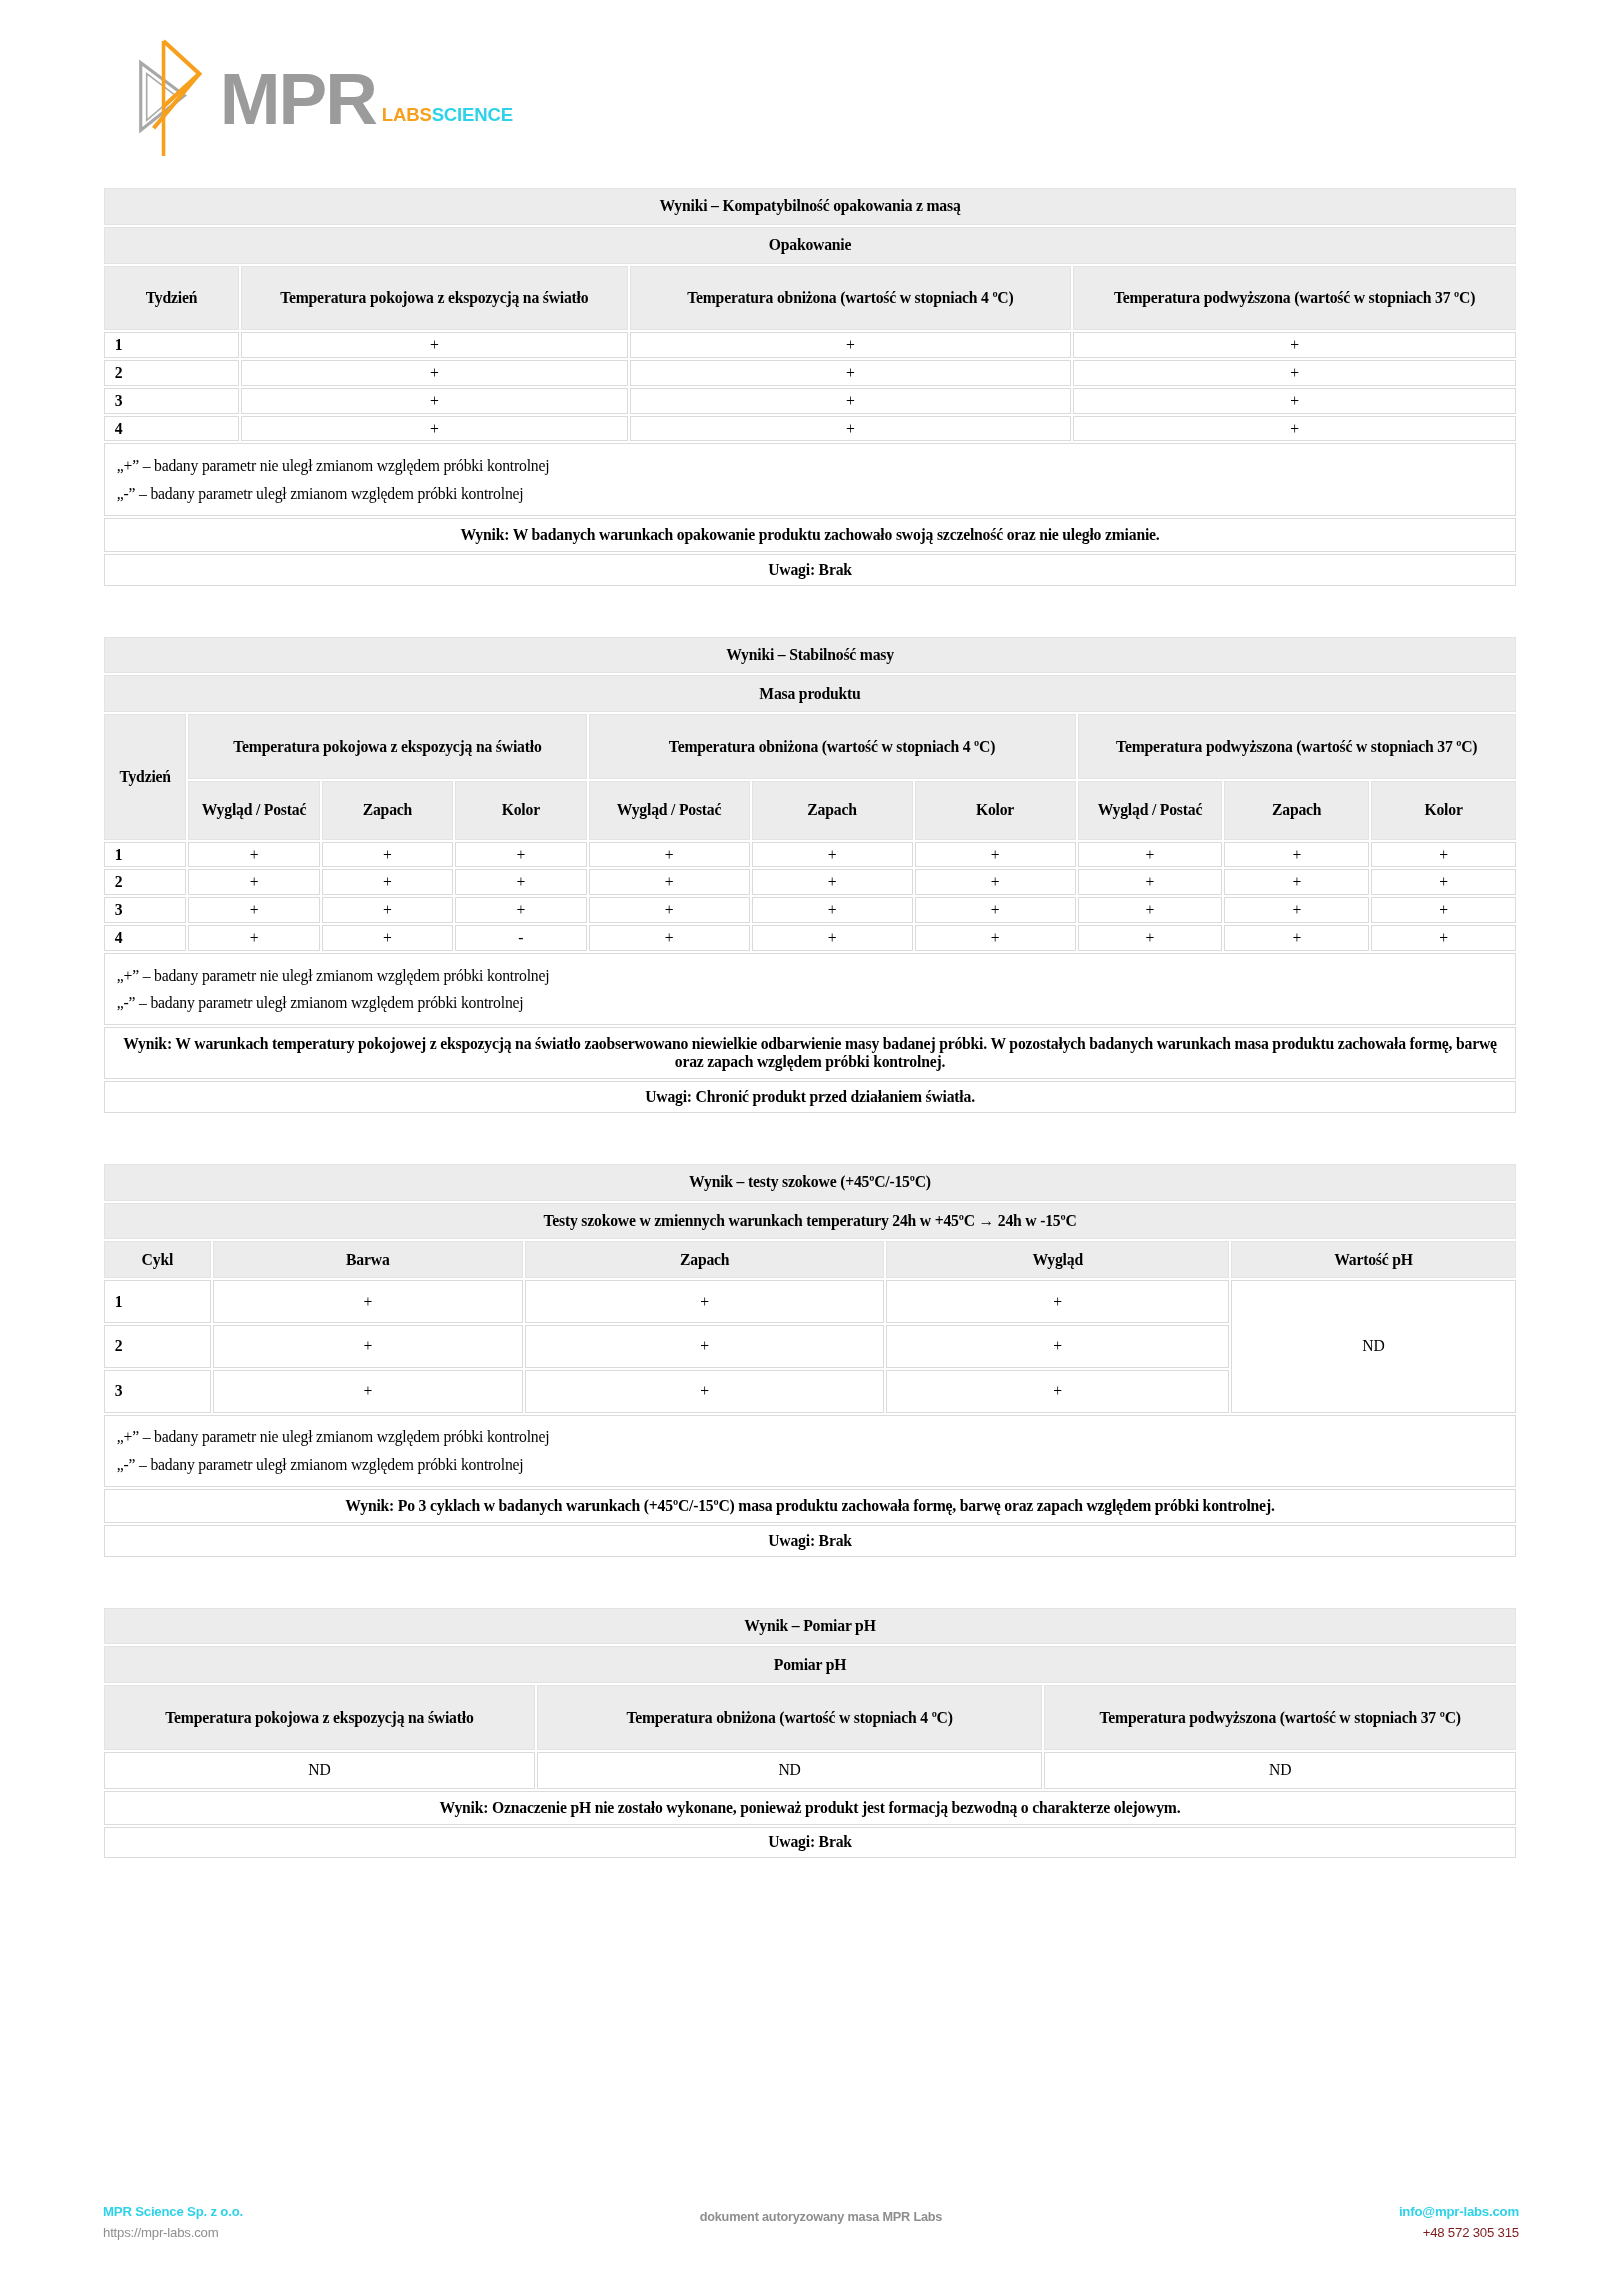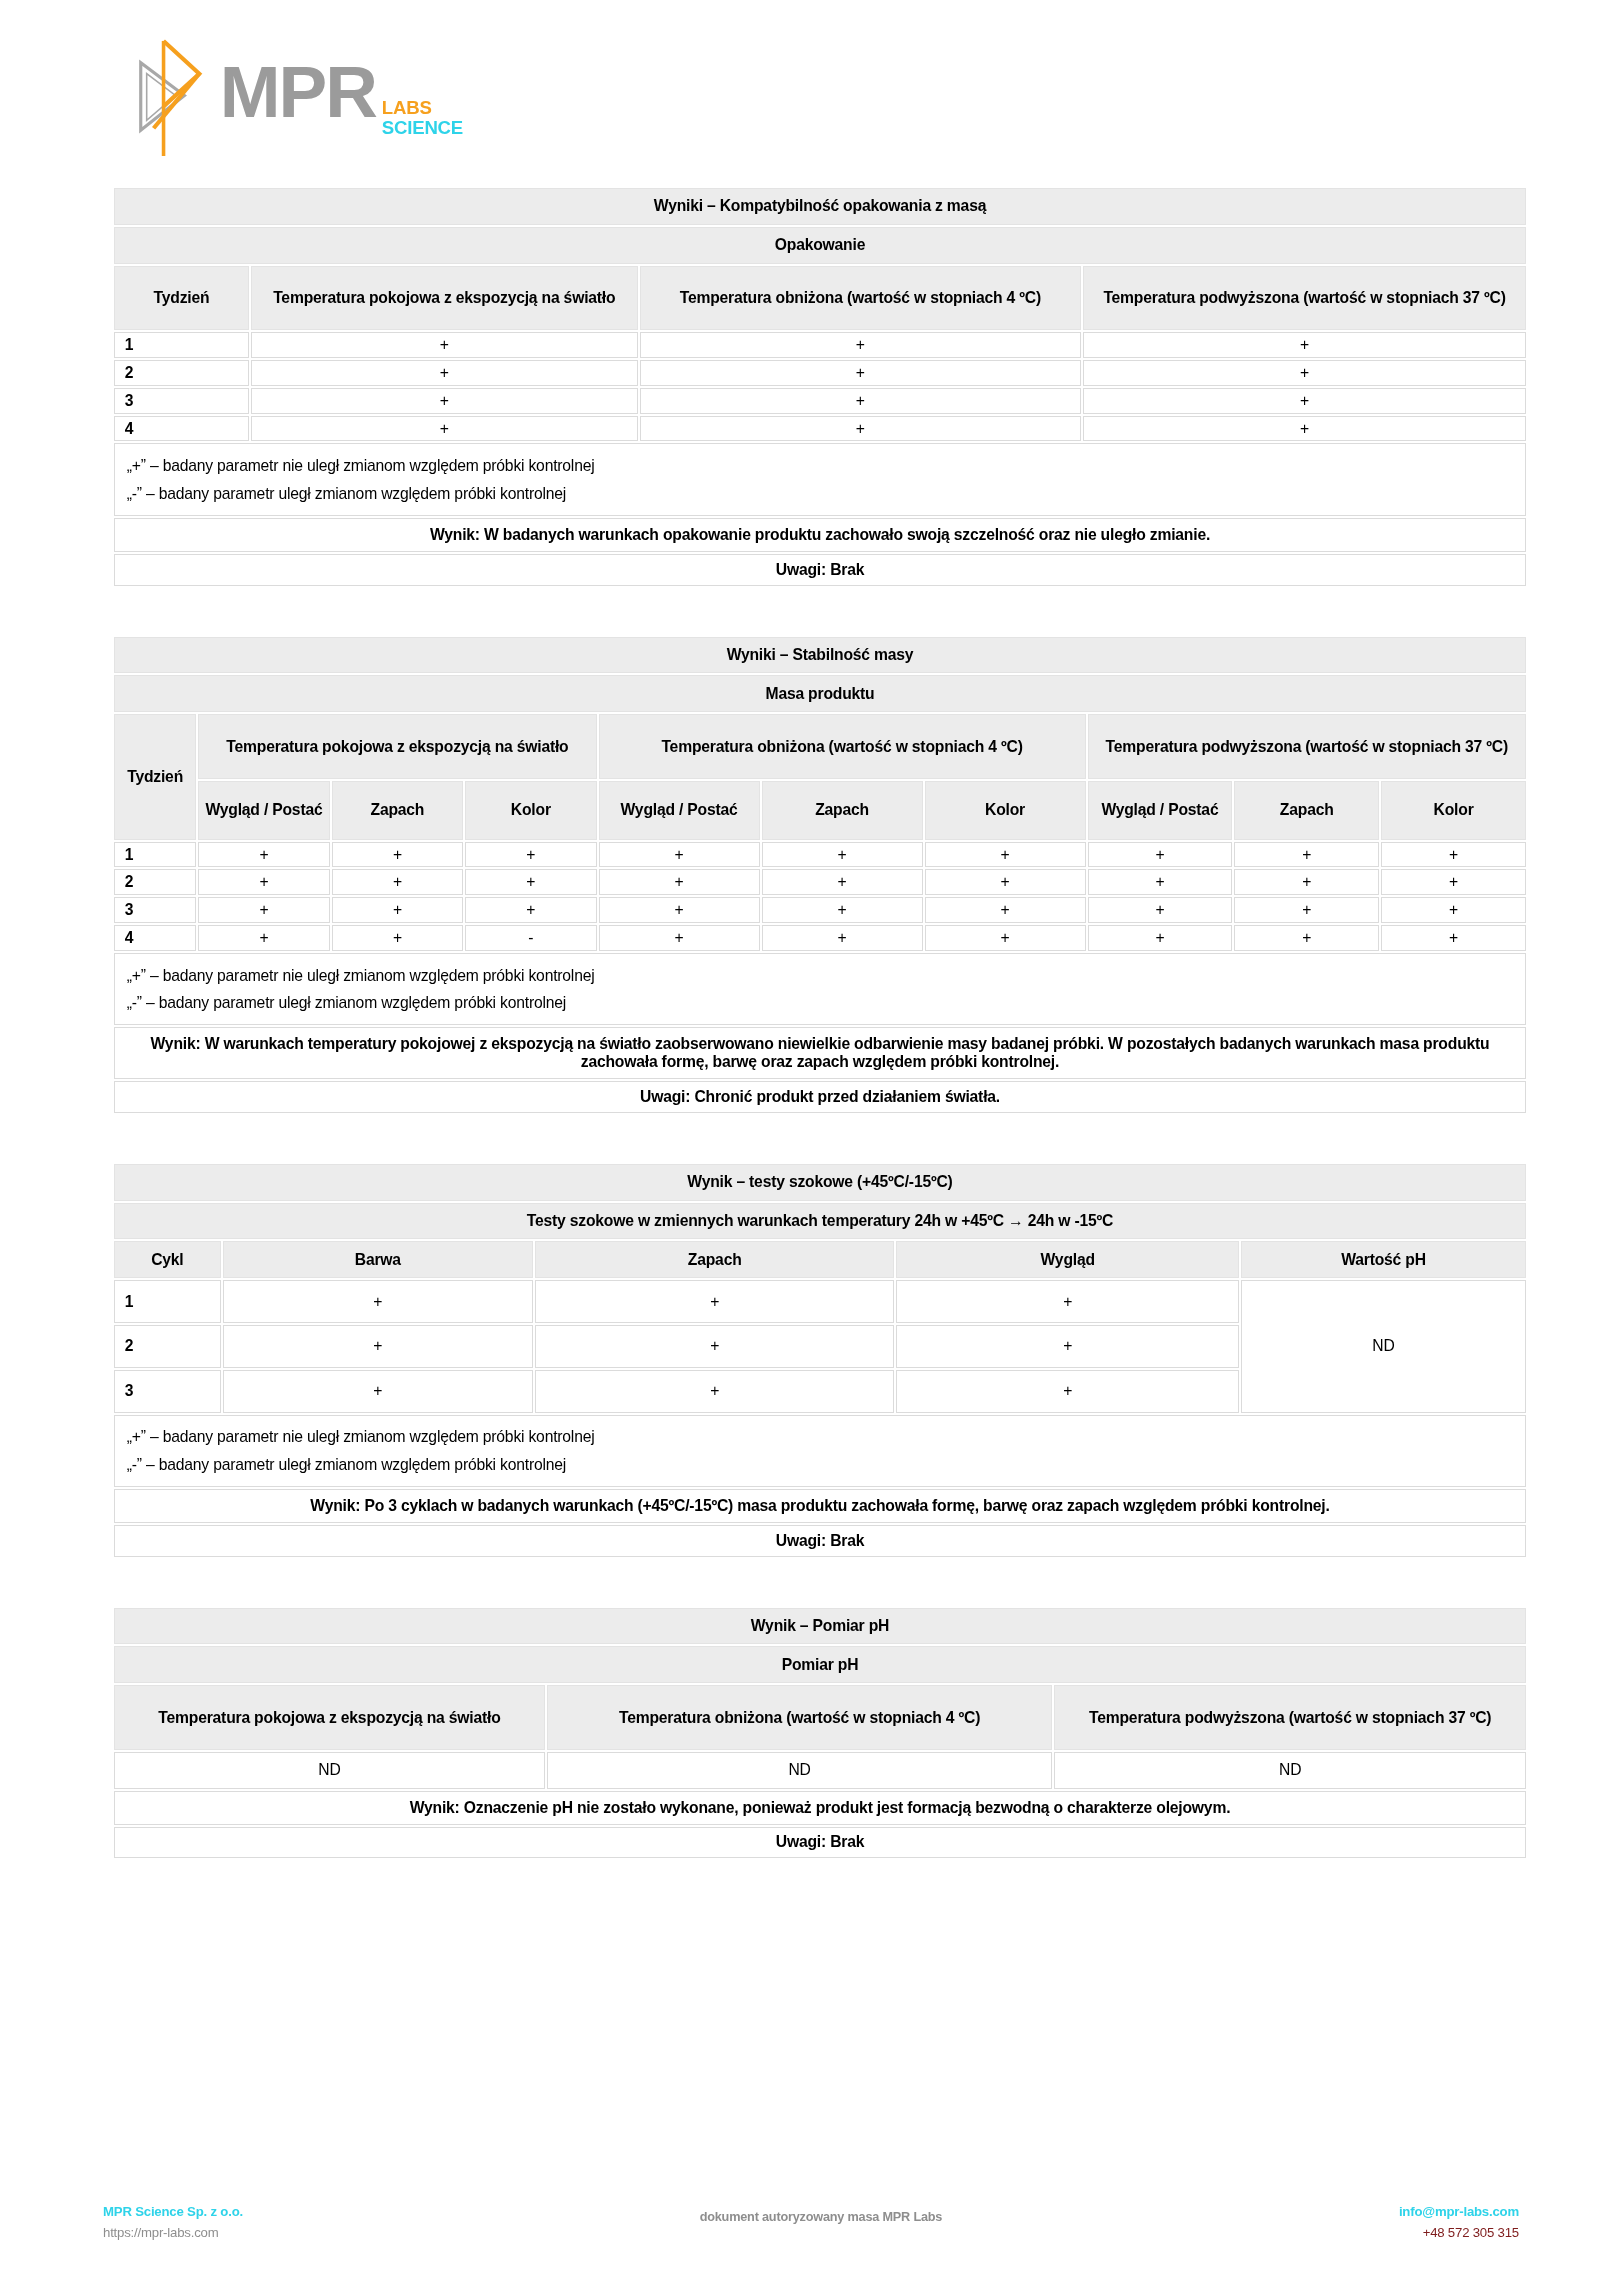--- a/index.html
+++ b/index.html
@@ -6,25 +6,25 @@
   body{
     width:1622px;height:2294px;position:relative;background:#ffffff;
     font-family:"Liberation Sans","DejaVu Sans",sans-serif;
     color:#000;font-size:15.7px;letter-spacing:-0.2px;overflow:hidden;
   }
   
   .logo{position:absolute;top:33px;left:135px;display:flex;align-items:center;height:123px;}
   .logo svg{width:69px;height:123px;flex:0 0 auto;}
   .logo-text{display:flex;align-items:flex-start;margin-left:15.7px;margin-top:7.8px;}
   .logo-mpr{font-size:73px;line-height:0.9;font-weight:700;color:#9b9b9b;letter-spacing:-2px;}
-  .logo-stack{display:flex;flex-direction:column;margin-left:5.9px;margin-top:39px;}
+  .logo-stack{display:flex;margin-left:5.9px;margin-top:39px;}
   .logo-labs{font-size:18.6px;font-weight:700;color:#f6a01e;line-height:1.05;}
   .logo-science{font-size:18.6px;font-weight:700;color:#2ed3e9;line-height:1.05;}
   
-  .content{position:absolute;left:112px;width:1416px;top:186px;}
+  .content{position:absolute;left:102px;width:1416px;top:186px;font-family:Liberation Serif, serif;}
   table.t{width:100%;border-collapse:separate;border-spacing:2px;table-layout:fixed;}
   table.t td{border:1px solid #dbdbdb;background:#fff;text-align:center;padding:2.9px 5.9px;vertical-align:middle;font-size:15.7px;}
   table.t td.hd{background:#ececec;font-weight:700;border-color:#e3e3e3;}
   table.t td.title-cell{height:29px;}
   table.t td.sub-cell{height:29px;}
   table.t td.colhead-tall{height:57px;}
   table.t td.colhead{height:29px;}
   table.t td.grouphead{height:57px;}
   table.t td.subhead{height:51px;}
   td.rowlabel{text-align:left !important;font-weight:700;padding-left:9.8px !important;}

